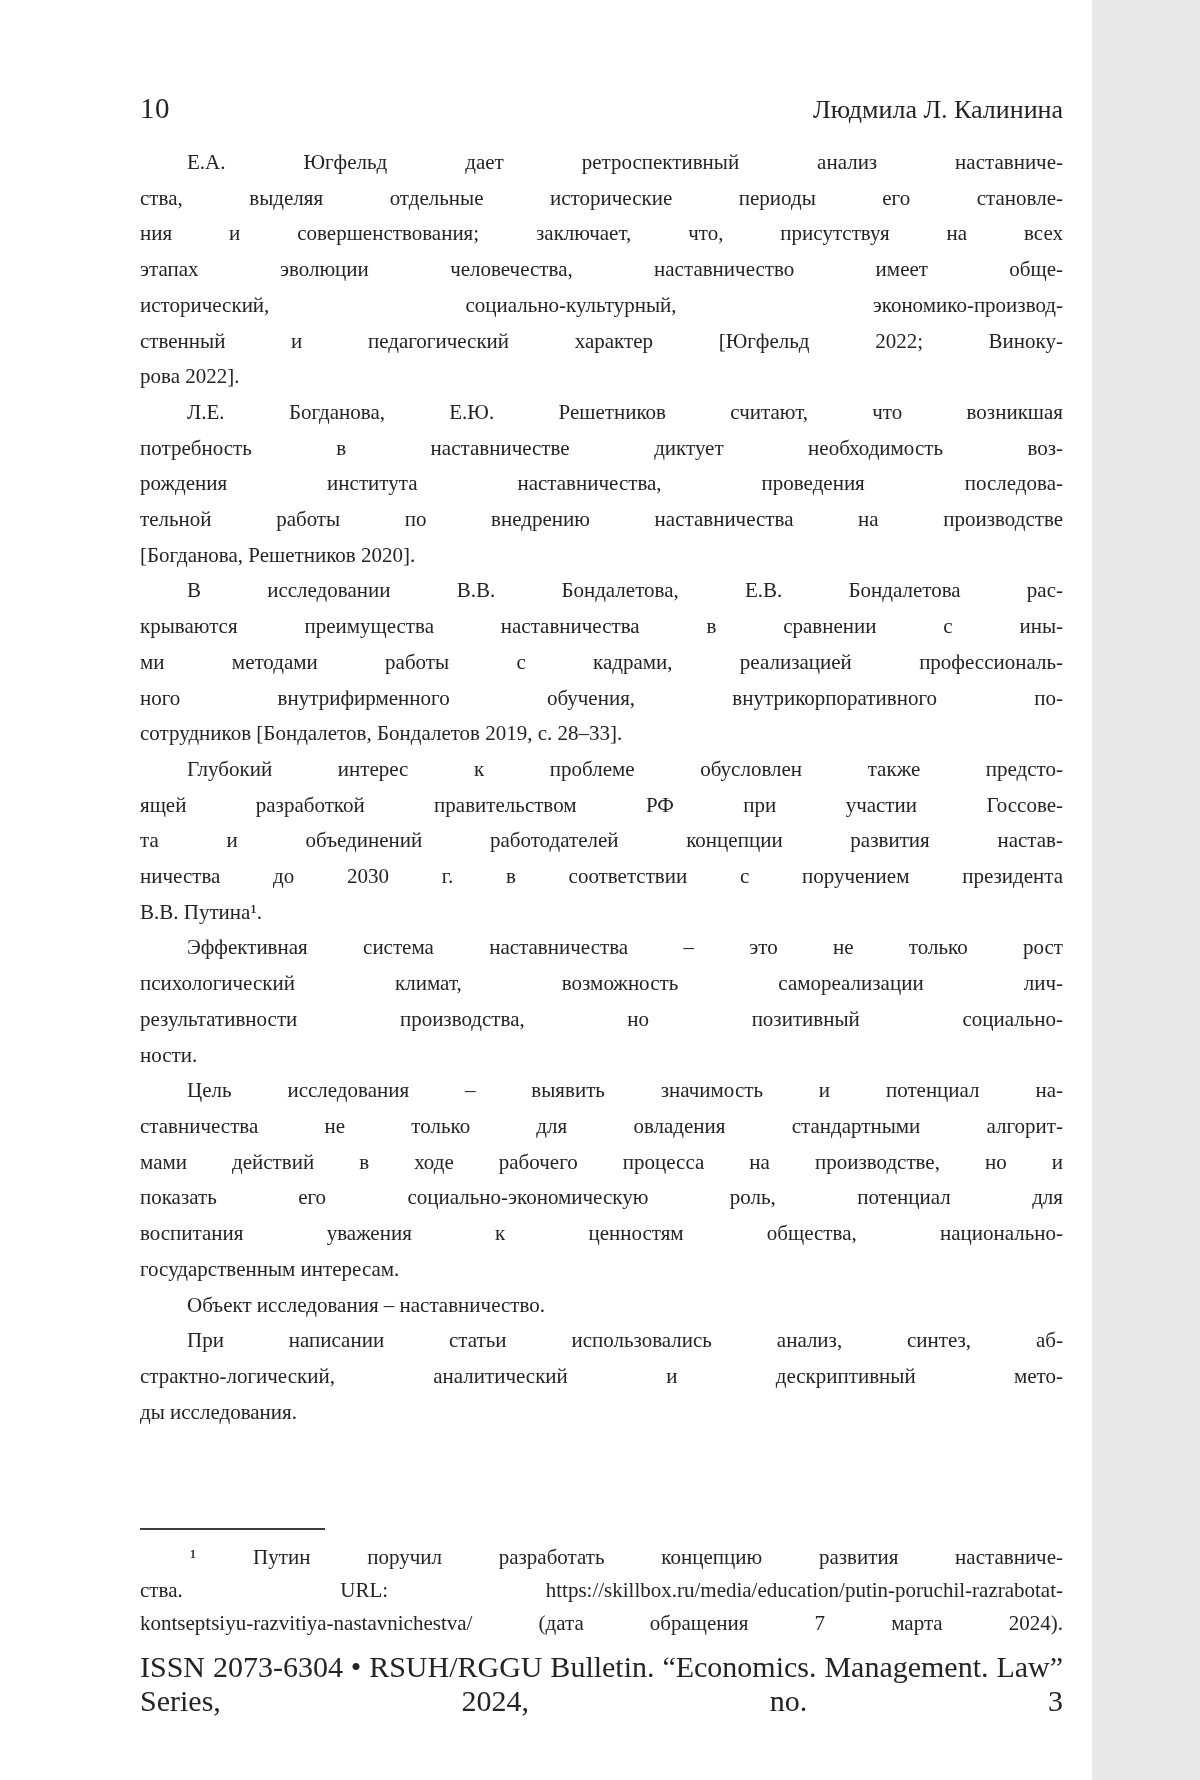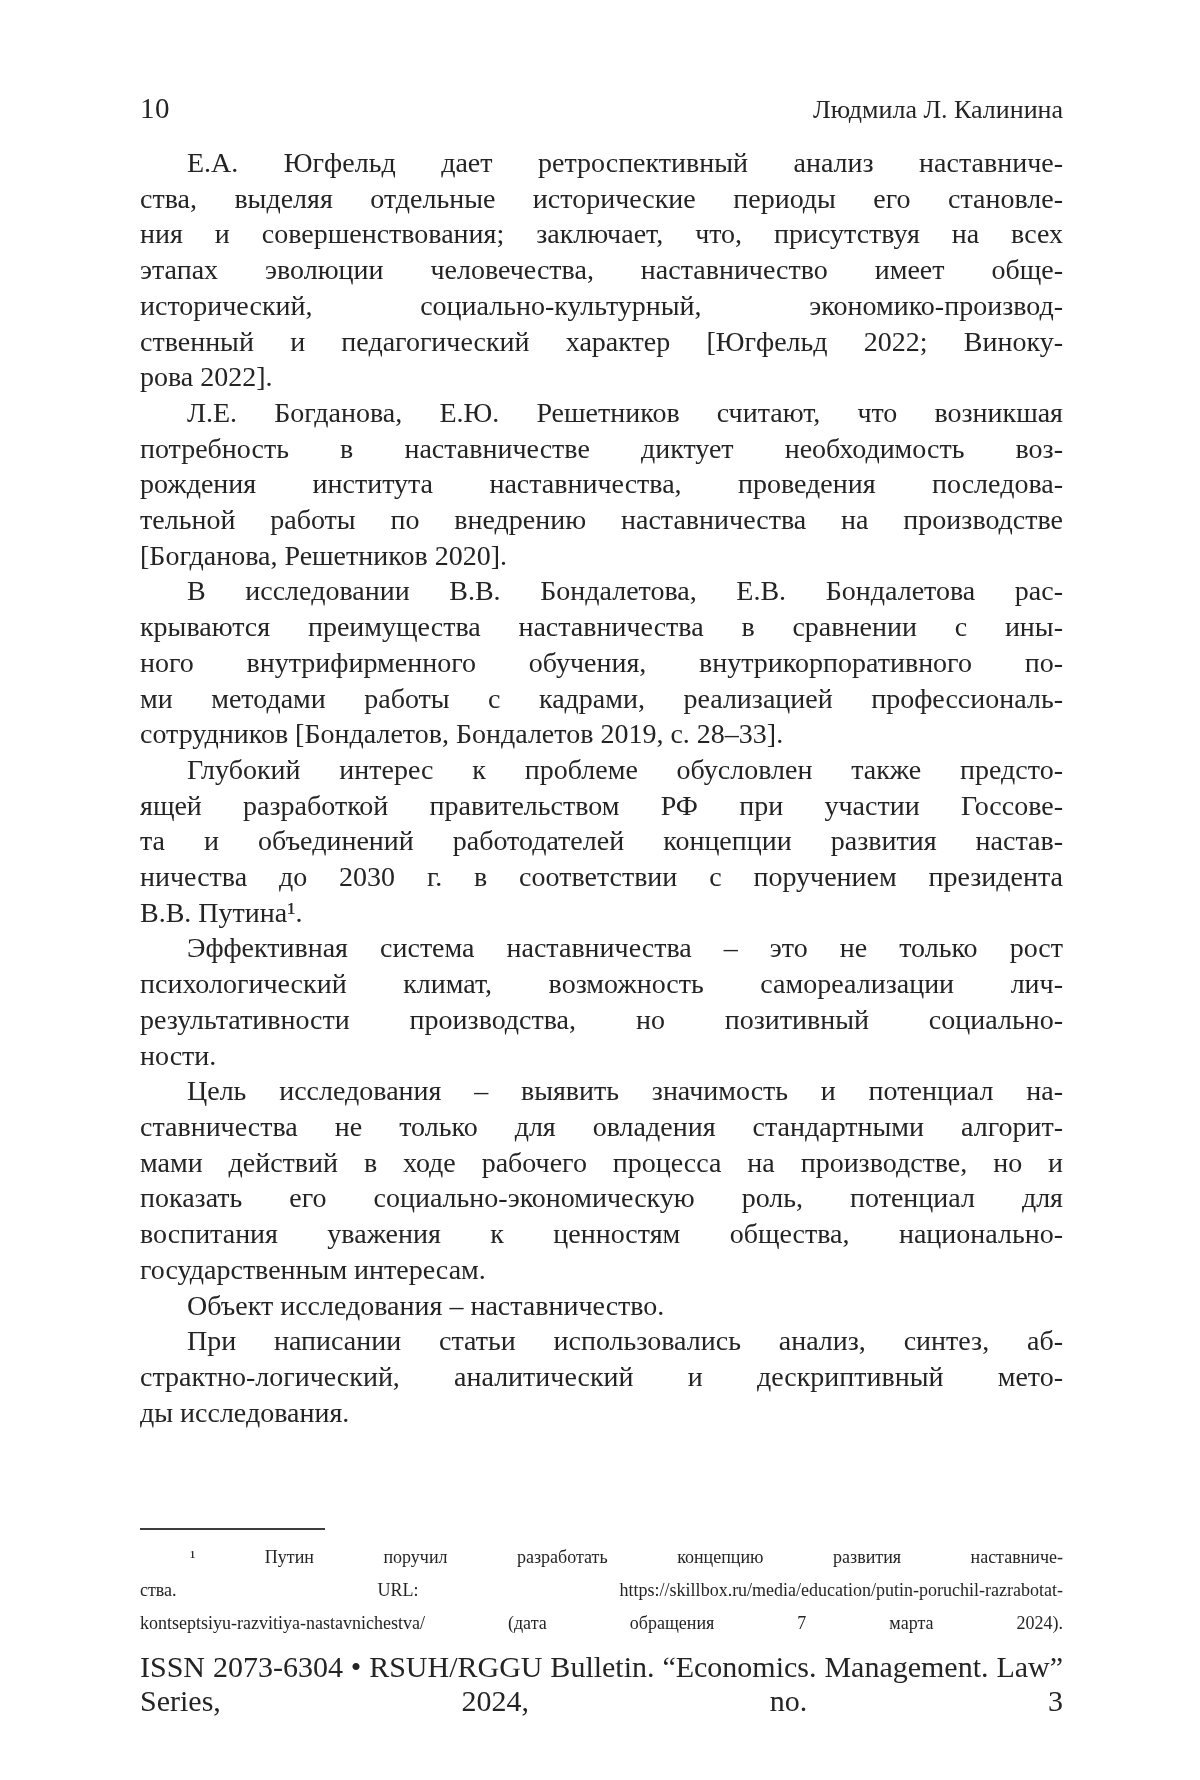--- a/index.html
+++ b/index.html
@@ -1,18 +1,18 @@
 <!DOCTYPE html>
 <html lang="ru"><head>
 <meta charset="utf-8">
 <style>
   html, body { margin: 0; padding: 0; background: #e8e8e8; }
   .page {
     position: relative;
-    width: 1200px;
+    width: 1092px;
     height: 1780px;
     background: var(--bg, #ffffff);
     color: var(--fg, #242424);
     font-family: "Liberation Serif", "DejaVu Serif", serif;
     overflow: hidden;
     text-decoration: underline;
   }
   .header-row {
     position: absolute;
     left: 140px;
@@ -22,21 +22,21 @@
     justify-content: space-between;
     align-items: baseline;
   }
   .page-number { font-size: 29px; letter-spacing: 0.5px; }
   .running-head { font-size: 26px; text-align: right; }
   .body-text {
     position: absolute;
     left: 140px;
     top: 145px;
     width: 923px;
-    font-size: 28px;
+    font-size: 21px;
     line-height: 35.7px;
   }
   .line {
     text-align: justify;
     text-align-last: justify;
     white-space: normal;
   }
   .line.last { text-align-last: left; }
   .line.indent { text-indent: 47px; }
   .footnote-rule {
@@ -45,21 +45,21 @@
     top: 1528px;
     width: 185px;
     height: 2px;
     background: var(--rule, #3e3e3e);
   }
   .footnote {
     position: absolute;
     left: 140px;
     top: 1541px;
     width: 923px;
-    font-size: 18px;
+    font-size: 21px;
     line-height: 33px;
   }
   .footnote .line.indent { text-indent: 50px; }
   .footer-line {
     position: absolute;
     left: 140px;
     top: 1650px;
     width: 923px;
     font-size: 30px;
     text-align: justify;
@@ -89,22 +89,22 @@
       <div>
         <div class="line indent">Л.Е. Богданова, Е.Ю. Решетников считают, что возникшая</div>
         <div class="line">потребность в наставничестве диктует необходимость воз-</div>
         <div class="line">рождения института наставничества, проведения последова-</div>
         <div class="line">тельной работы по внедрению наставничества на производстве</div>
         <div class="line last">[Богданова, Решетников 2020].</div>
       </div>
       <div>
         <div class="line indent">В исследовании В.В. Бондалетова, Е.В. Бондалетова рас-</div>
         <div class="line">крываются преимущества наставничества в сравнении с ины-</div>
+        <div class="line">ми методами работы с кадрами, реализацией профессиональ-</div>
         <div class="line">ного внутрифирменного обучения, внутрикорпоративного по-</div>
-        <div class="line">ми методами работы с кадрами, реализацией профессиональ-</div>
         <div class="line last">сотрудников [Бондалетов, Бондалетов 2019, с. 28–33].</div>
       </div>
       <div>
         <div class="line indent">Глубокий интерес к проблеме обусловлен также предсто-</div>
         <div class="line">ящей разработкой правительством РФ при участии Госсове-</div>
         <div class="line">та и объединений работодателей концепции развития настав-</div>
         <div class="line">ничества до 2030 г. в соответствии с поручением президента</div>
         <div class="line last">В.В. Путина¹.</div>
       </div>
       <div>

